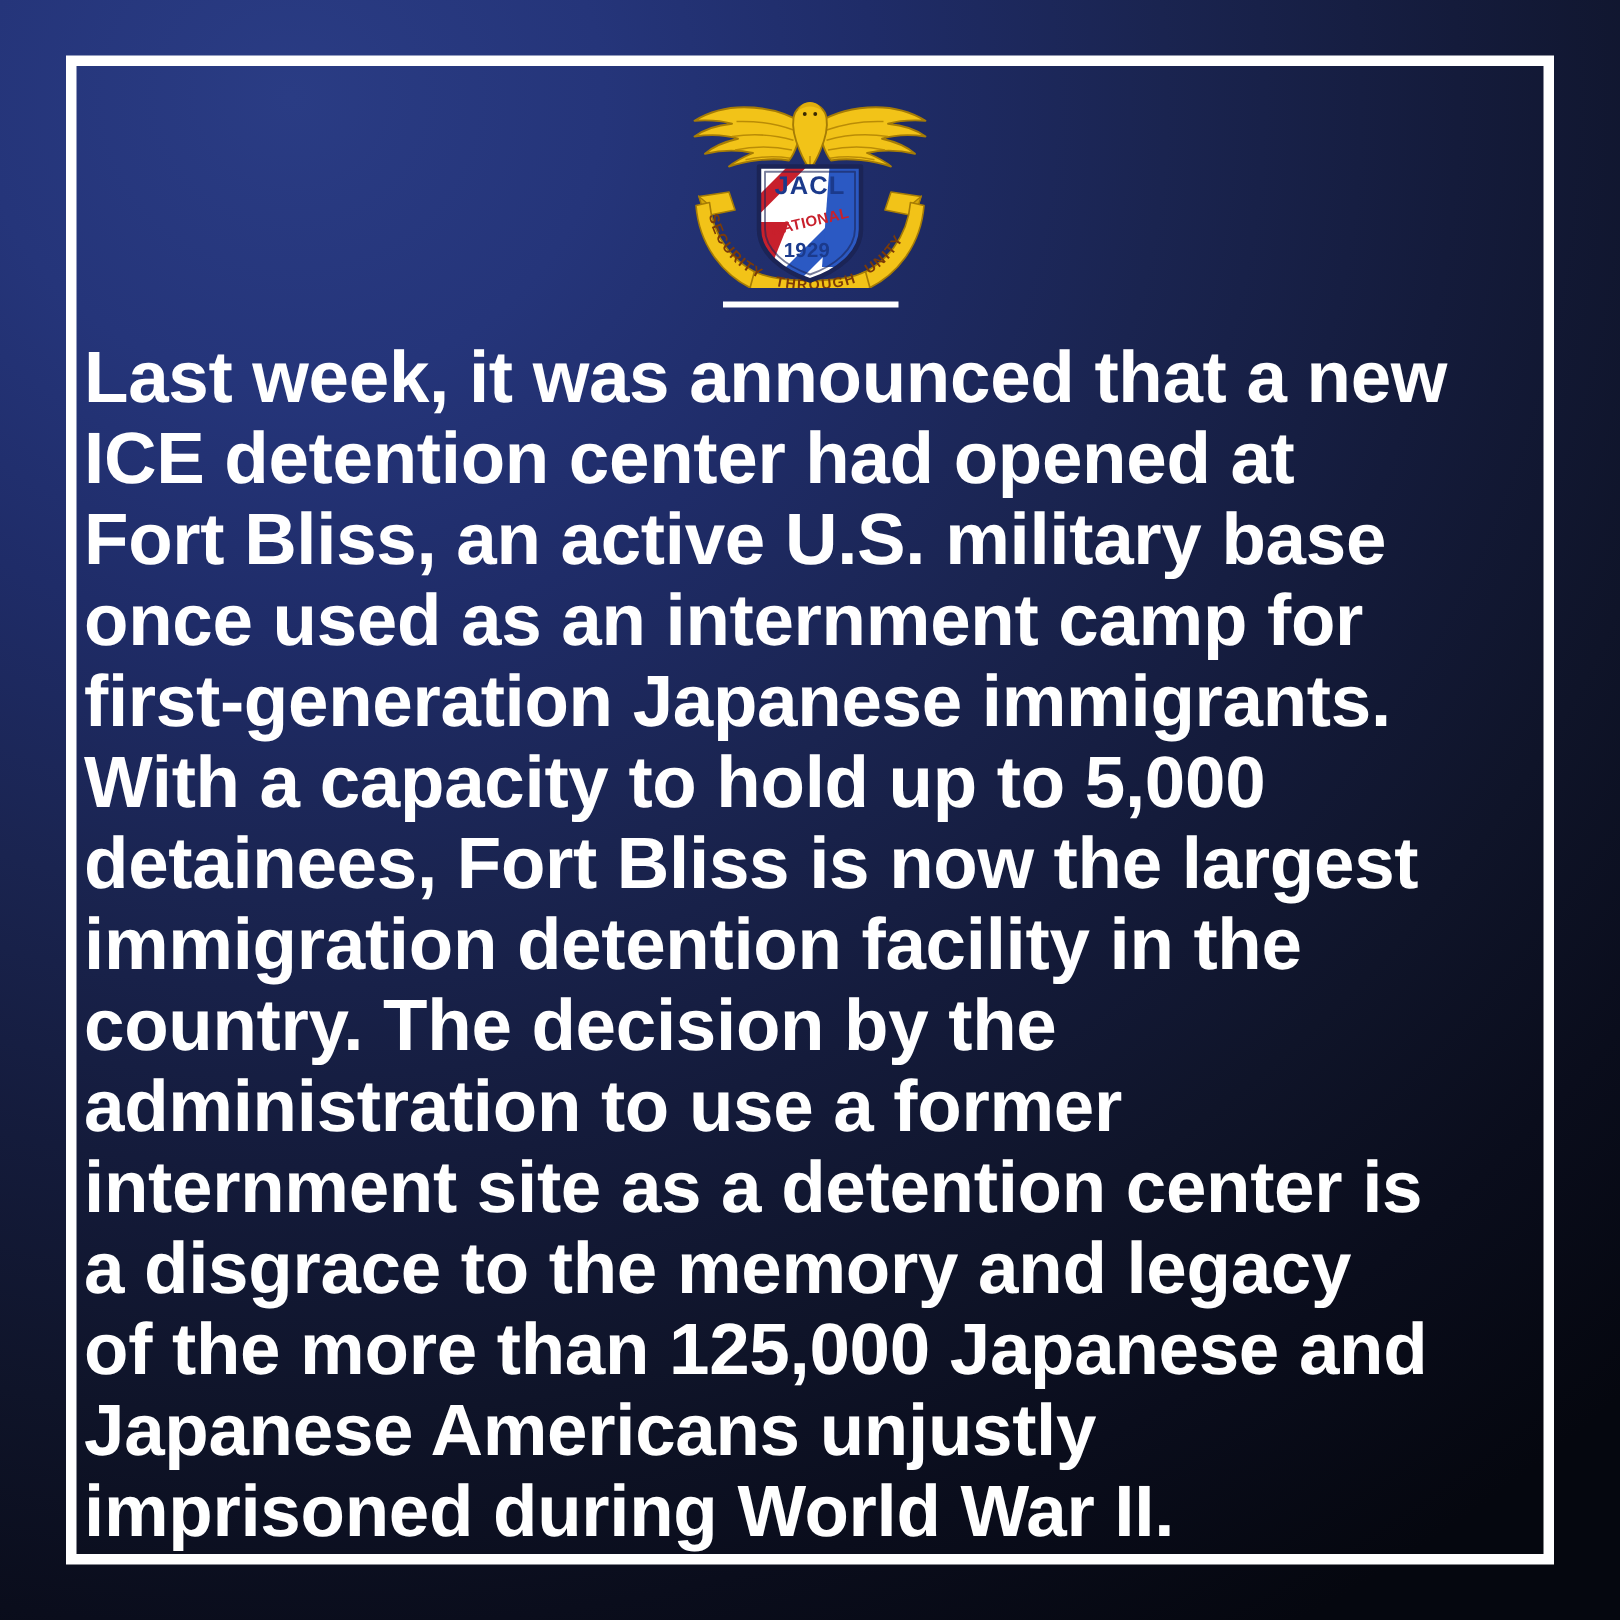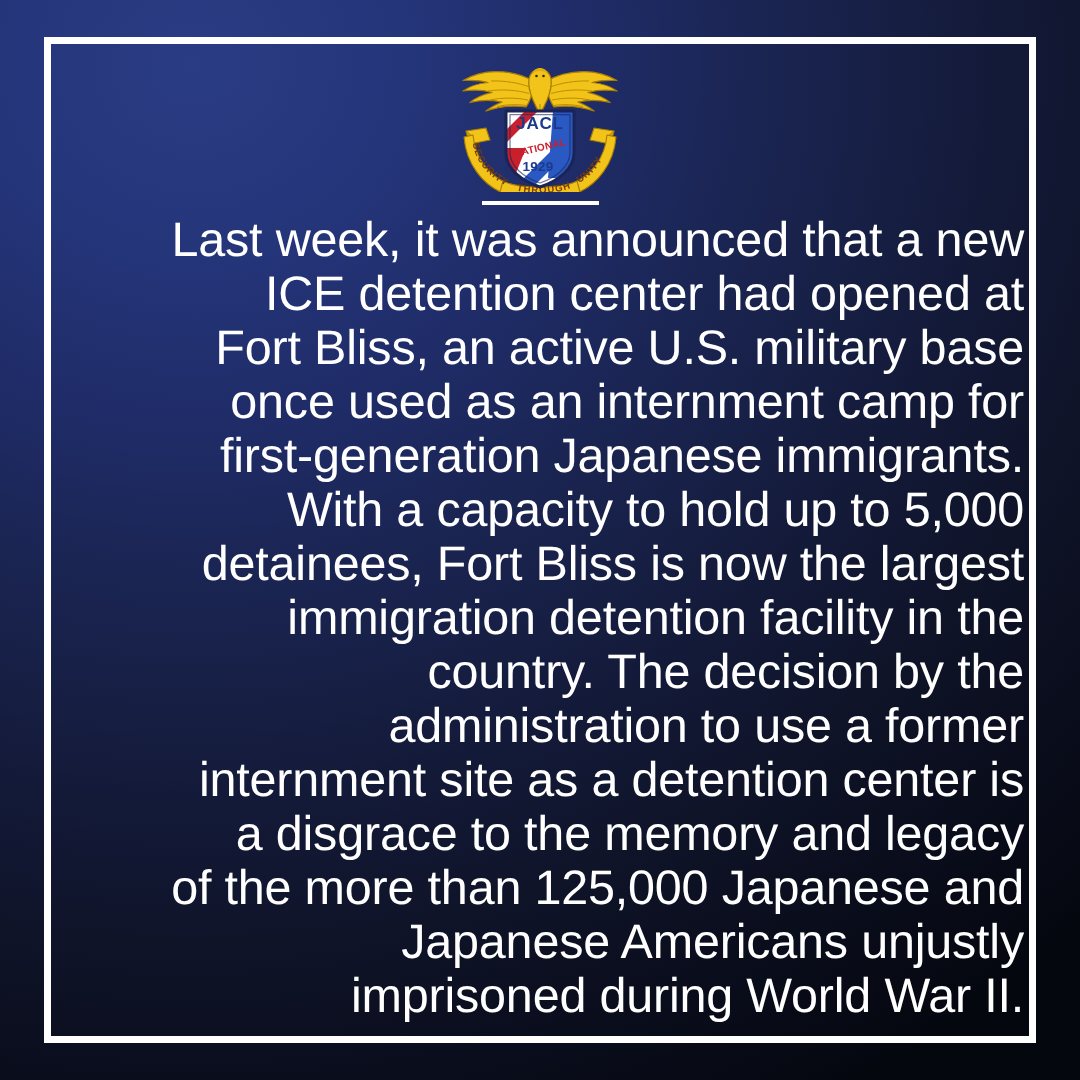--- a/index.html
+++ b/index.html
@@ -67,28 +67,28 @@
   
   .divider {
     margin-top: 9px;
     width: 117px;
     height: 4px;
     background: #ffffff;
   }
 
   
   .statement {
-    margin-top: 8px;
+    margin-top: 20px;
     width: 968px;
     color: #ffffff;
-    text-align: right;
+    text-align: left;
     font-family: "Liberation Sans", sans-serif;
     font-size: 48.5px;
     line-height: 54px;
-    font-weight: 400;
+    font-weight: 700;
     letter-spacing: -0.2px;
     white-space: pre-line;
     text-rendering: geometricPrecision;
   }
 </style>
 </head>
 <body>
 
 <div class="canvas">
 

